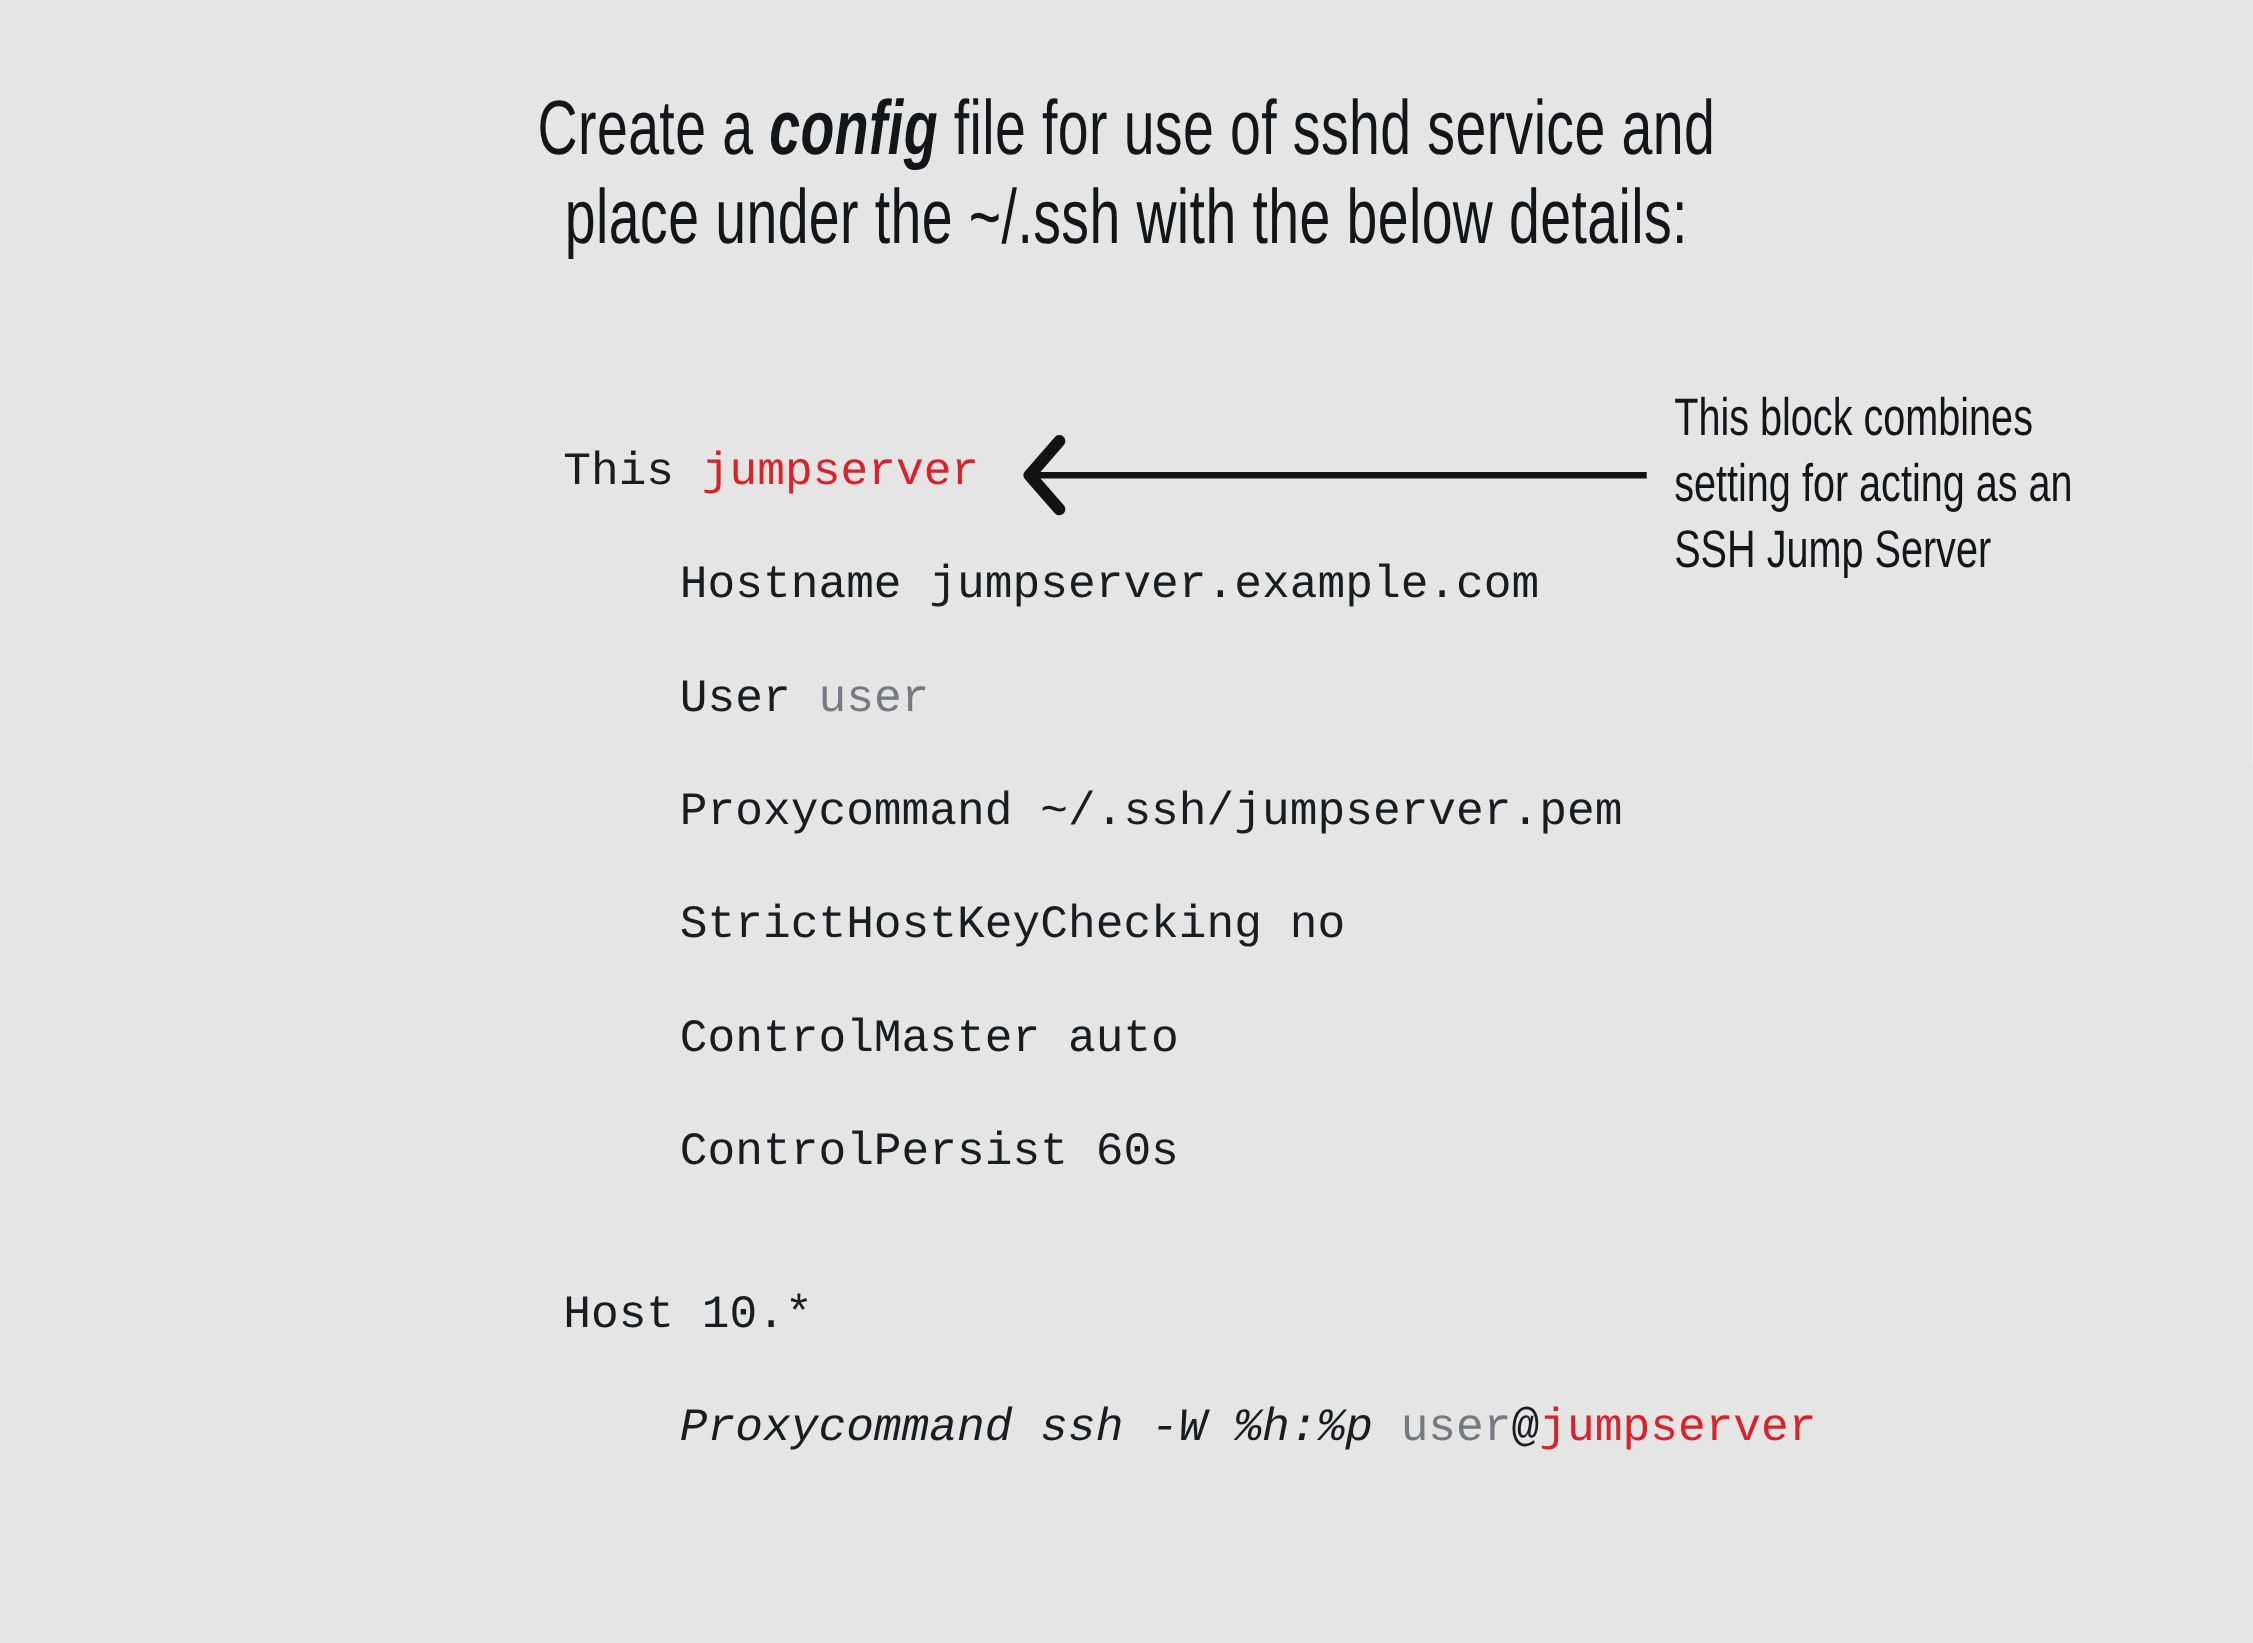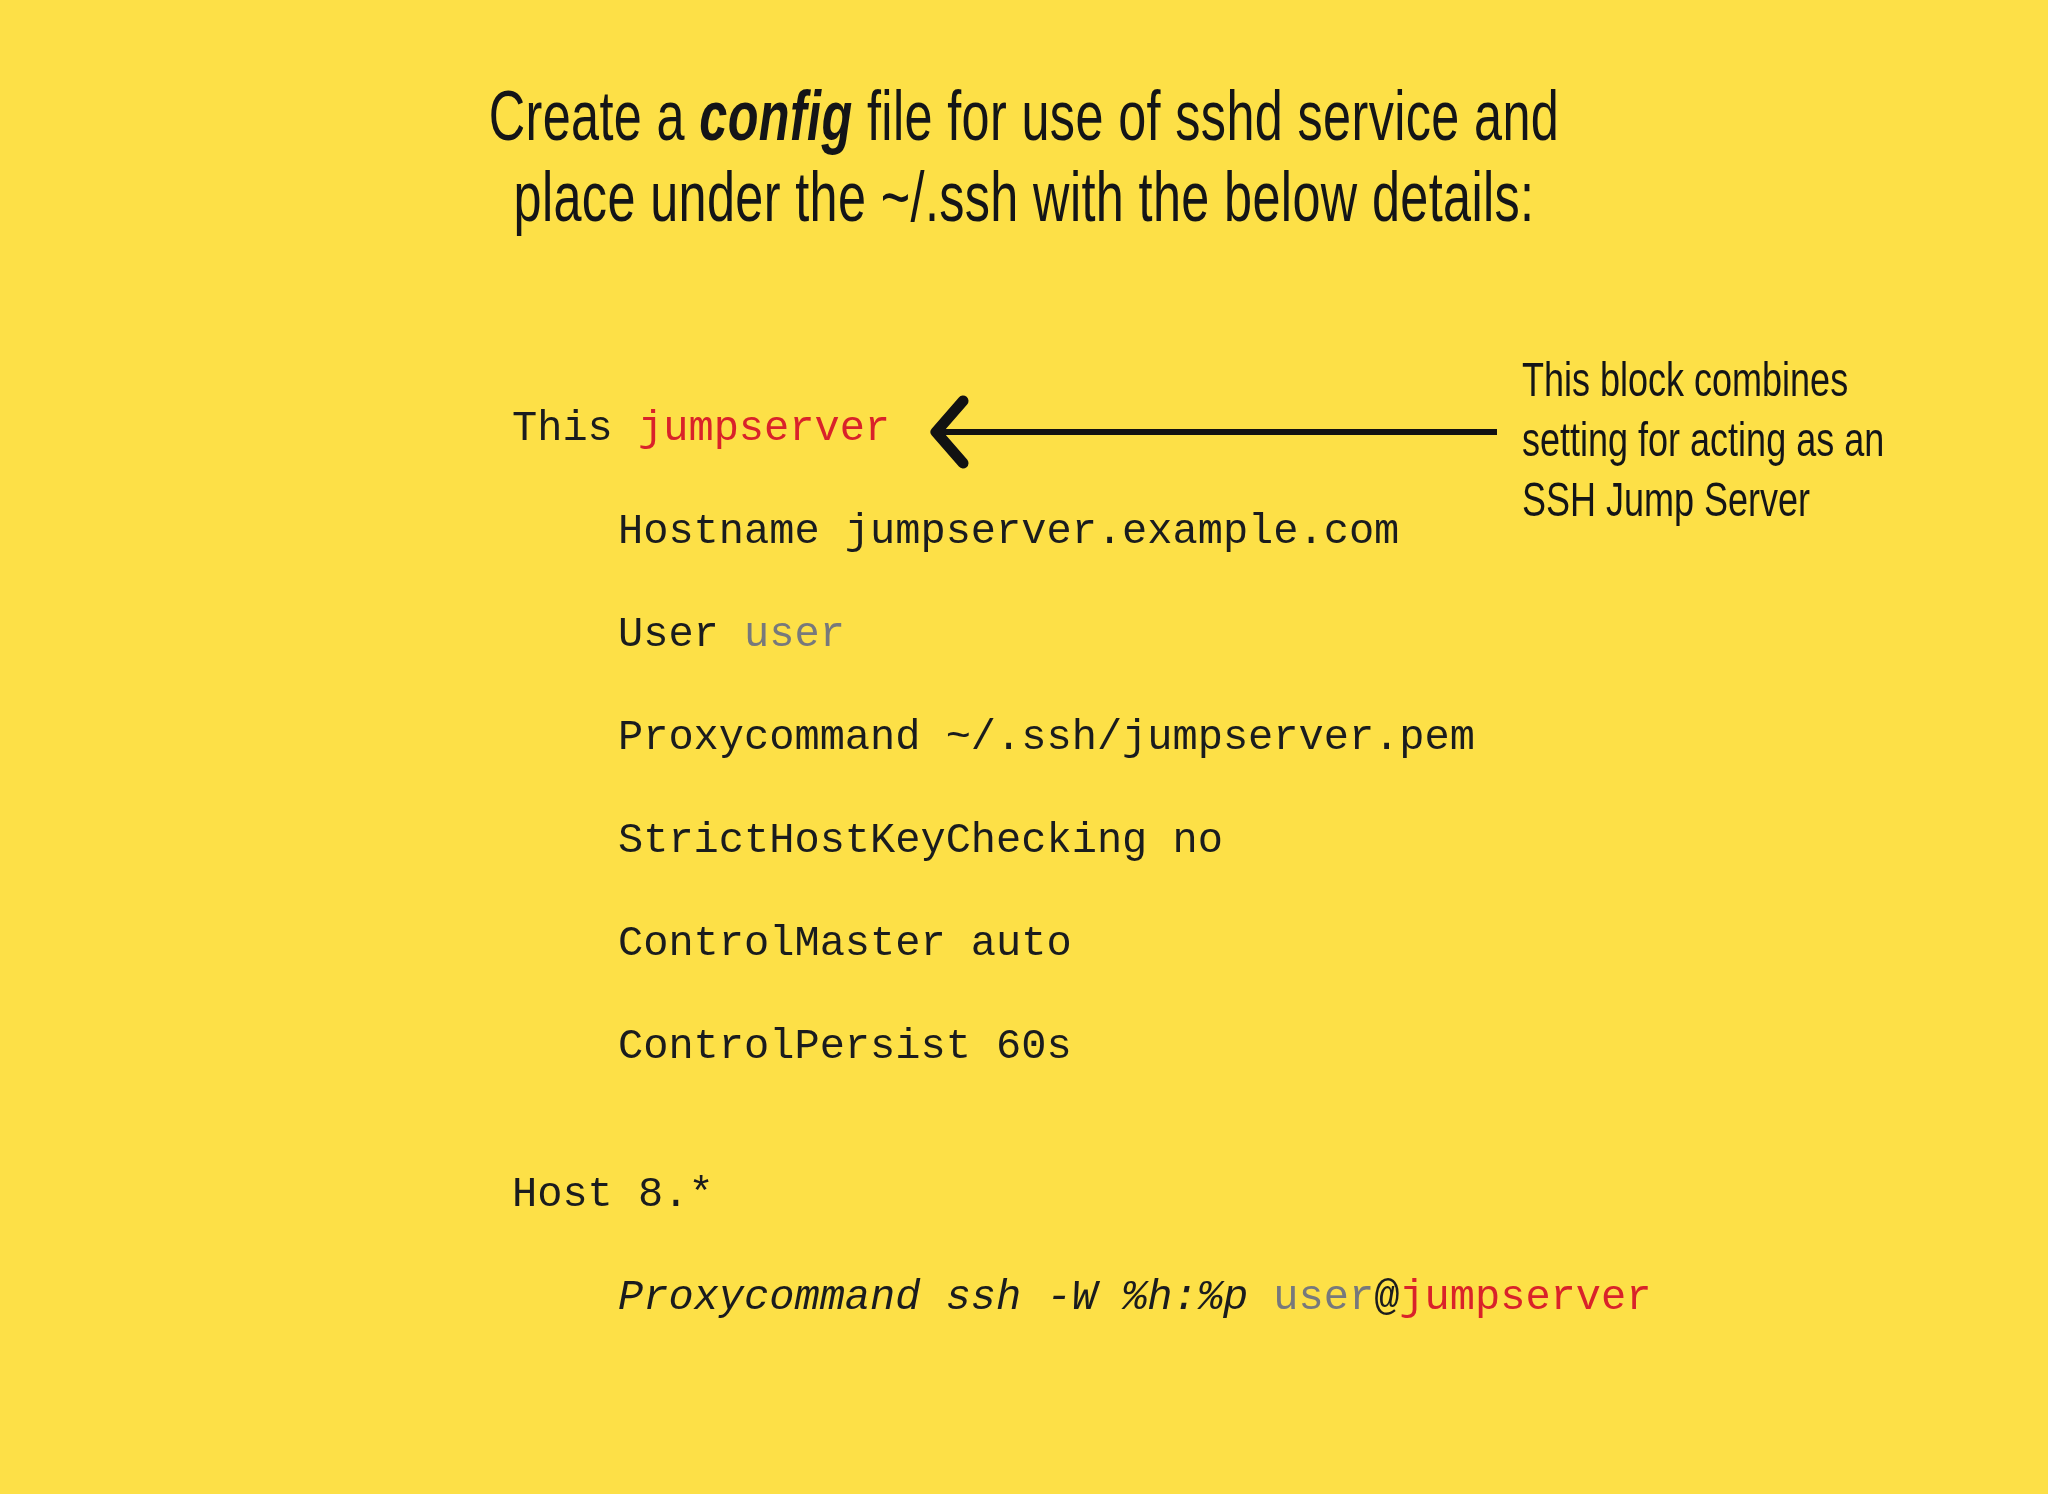--- a/index.html
+++ b/index.html
@@ -72,36 +72,36 @@
     font-weight: 400;
     color: #141517;
     transform: scaleX(0.75);
     transform-origin: 0 0;
     white-space: nowrap;
   }
 </style>
 </head>
 <body>
 
-<div class="page" style="background: #fde047;">
+<div class="page" style="background: #e5e5e5;">
 
   <header class="title" style="color: rgb(20, 21, 23);">
     <div class="title-line"><span>Create a </span><span class="em">config</span><span> file for use of sshd service and</span></div>
     <div class="title-line">place under the ~/.ssh with the below details:</div>
   </header>
 
   <section class="code" id="code-block" style="color: rgb(26, 28, 30);">
       <div class="code-line"><span style="color: rgb(26, 28, 30);">This </span><span style="color: rgb(217, 34, 42);">jumpserver</span></div>
       <div class="code-line indent"><span style="color: rgb(26, 28, 30);">Hostname jumpserver.example.com</span></div>
       <div class="code-line indent"><span style="color: rgb(26, 28, 30);">User </span><span style="color: rgb(119, 121, 124);">user</span></div>
       <div class="code-line indent"><span style="color: rgb(26, 28, 30);">Proxycommand ~/.ssh/jumpserver.pem</span></div>
       <div class="code-line indent"><span style="color: rgb(26, 28, 30);">StrictHostKeyChecking no</span></div>
       <div class="code-line indent"><span style="color: rgb(26, 28, 30);">ControlMaster auto</span></div>
       <div class="code-line indent"><span style="color: rgb(26, 28, 30);">ControlPersist 60s</span></div>
-      <div class="code-line gap"><span style="color: rgb(26, 28, 30);">Host 8.*</span></div>
+      <div class="code-line gap"><span style="color: rgb(26, 28, 30);">Host 10.*</span></div>
       <div class="code-line indent"><span style="color: rgb(26, 28, 30); font-style: italic;">Proxycommand ssh -W %h:%p </span><span style="color: rgb(119, 121, 124);">user</span><span style="color: rgb(26, 28, 30);">@</span><span style="color: rgb(217, 34, 42);">jumpserver</span></div>
     </section>
 
   <svg class="arrow" viewBox="0 0 578 76" xmlns="http://www.w3.org/2000/svg" aria-hidden="true">
     <line class="arrow-stroke" x1="16" y1="38" x2="572" y2="38" stroke="#121212" stroke-width="6"></line>
     <path class="arrow-stroke" d="M38 7 L11 38 L38 69" fill="none" stroke="#121212" stroke-width="11" stroke-linecap="round" stroke-linejoin="round"></path>
   </svg>
 
   <aside class="annotation" id="annotation" style="color: rgb(20, 21, 23);">
       <div>This block combines</div>

